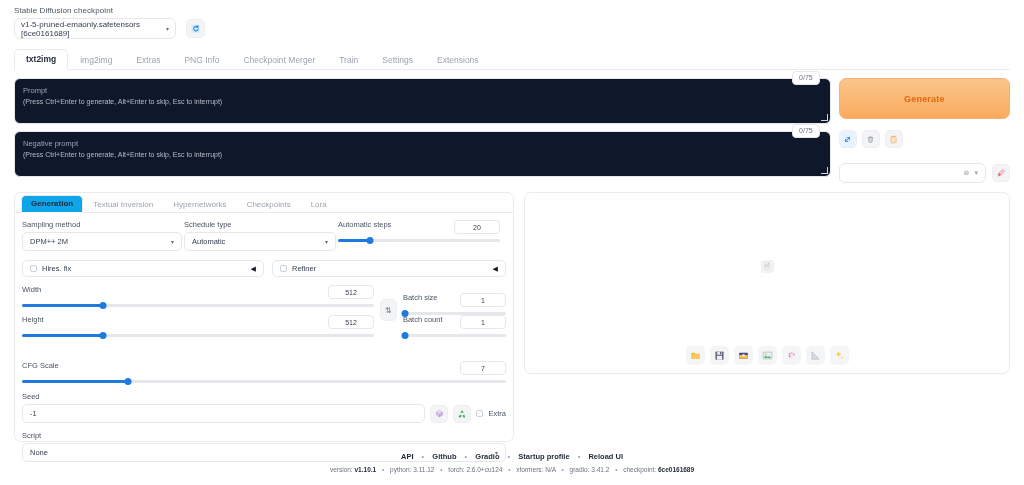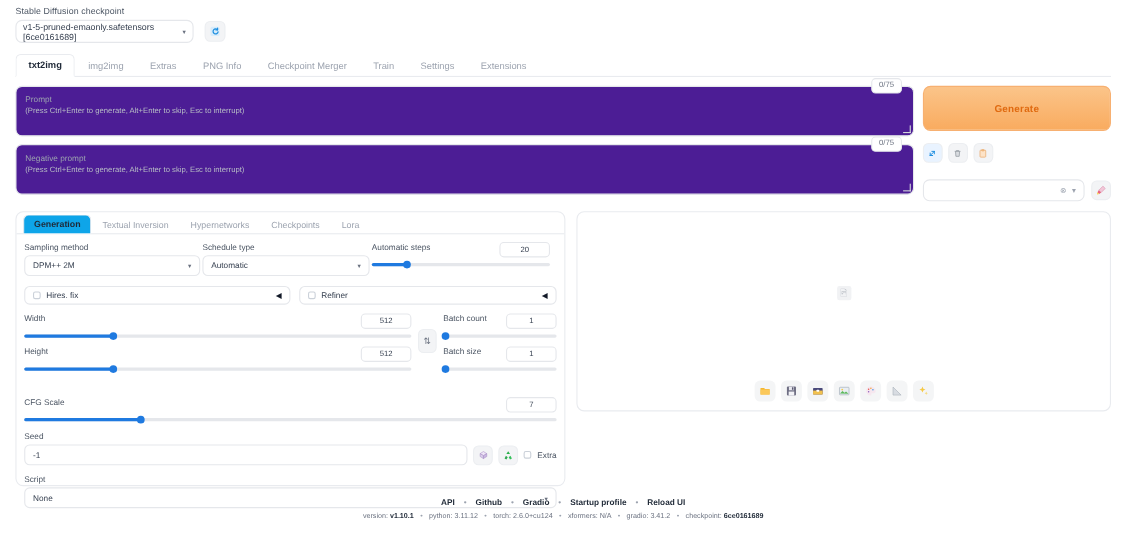--- a/index.html
+++ b/index.html
@@ -40,21 +40,21 @@
   .tab.active {
     color: #1f2937; font-weight: bold; background: #fff;
     border-color: #e9ebef; border-bottom: 1px solid #fff;
   }
 
   
   .prompt-area { display: flex; gap: 8px; margin-top: 8px; }
   .prompt-col { width: 820px; display: flex; flex-direction: column; gap: 7px; }
   .prompt-box {
     position: relative; height: 46px; border: 1px solid #e5e7eb; border-radius: 6px;
-    background: #4c1d95; padding: 6px 8px;
+    background: #0f172a; padding: 6px 8px;
   }
   .prompt-box .ph1 { font-size: 7.5px; color: #9ca3af; line-height: 1.5; }
   .prompt-box .ph2 { font-size: 7px; color: #b7bcc5; line-height: 1.6; }
   .token {
     position: absolute; top: -8px; right: 10px; background: #fff;
     border: 1px solid #e5e7eb; border-radius: 4px; font-size: 7px; color: #6b7280;
     padding: 1px 6px; line-height: 1.4;
   }
   .resize-grip {
     position: absolute; right: 2px; bottom: 2px; width: 7px; height: 7px;
@@ -342,33 +342,33 @@
               <div class="track">
                 <div class="fill" style="width:23%"></div>
                 <div class="knob" style="left:23%"></div>
               </div>
             </div>
           </div>
 
           <div class="swap-btn">⇅</div>
 
           <div class="dims-right">
+            <div style="margin-top:8px">
+              <div class="slider-head">
+                <div class="flabel">Batch size</div>
+                <div class="numbox">1</div>
+              </div>
+              <div class="track">
+                <div class="fill" style="width:0%"></div>
+                <div class="knob" style="left:2%"></div>
+              </div>
+            </div>
             <div>
               <div class="slider-head">
                 <div class="flabel">Batch count</div>
-                <div class="numbox">1</div>
-              </div>
-              <div class="track">
-                <div class="fill" style="width:0%"></div>
-                <div class="knob" style="left:2%"></div>
-              </div>
-            </div>
-            <div style="margin-top:8px">
-              <div class="slider-head">
-                <div class="flabel">Batch size</div>
                 <div class="numbox">1</div>
               </div>
               <div class="track">
                 <div class="fill" style="width:0%"></div>
                 <div class="knob" style="left:2%"></div>
               </div>
             </div>
           </div>
         </div>
 

